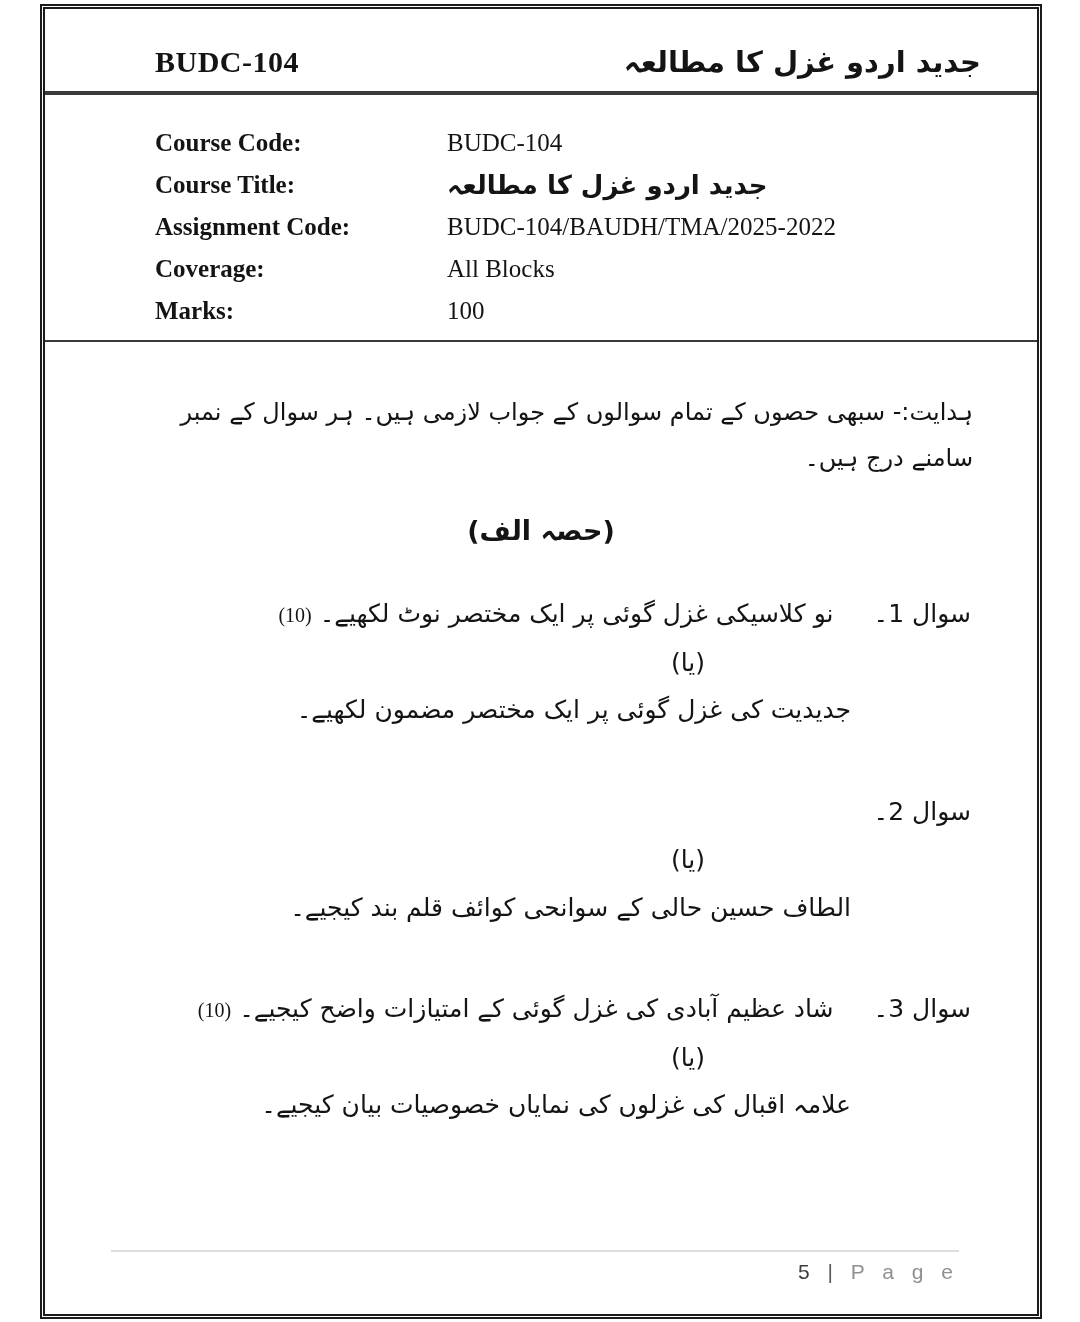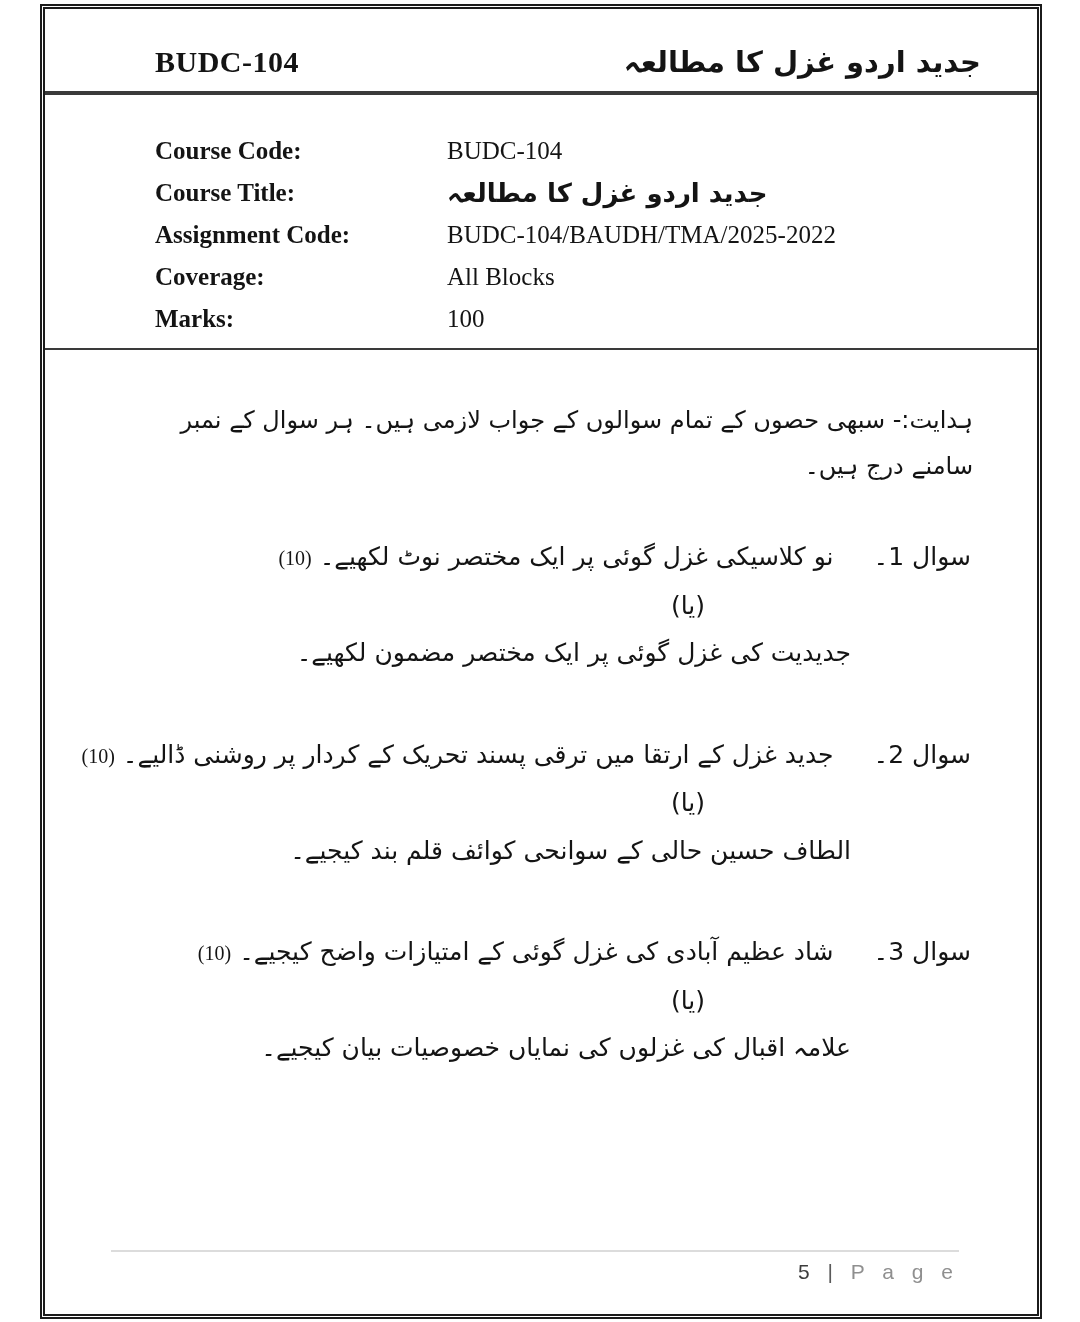--- a/index.html
+++ b/index.html
@@ -19,21 +19,21 @@
   .hdr-code { font-size:30px; font-weight:bold; letter-spacing:.5px; }
   .hdr-title-urdu { font-size:29px; font-weight:bold; }
 
   .rule { border-top:2px solid #3a3a3a; height:0; }
 
   
   .assignment-title { text-align:center; font-size:30px; font-weight:bold;
                       padding:12px 0 14px; }
 
   
-  .details { padding:27px 0 8px 110px;margin-top:8px; }
+  .details { padding:27px 0 8px 110px; }
   .detail-row { display:flex; align-items:center; height:42px; }
   .detail-label { width:292px; font-size:25px; font-weight:600; }
   .detail-value { flex:1; font-size:25px; }
   .detail-value.urdu-val { font-family:"DejaVu Sans",sans-serif; direction:rtl;
                            text-align:left; font-size:26px; font-weight:bold; }
 
   
   .instruction { margin:48px 64px 0 70px; direction:rtl; text-align:right;
                  font-family:"DejaVu Sans",sans-serif; font-size:24px;
                  line-height:1.9; font-weight:500; }
@@ -106,42 +106,39 @@
       <div class="detail-row">
         <span class="detail-label">Marks:</span>
         <span class="detail-value">100</span>
       </div>
     </div>
 
     <div class="rule"></div>
 
     <div class="instruction" lang="ur">ہدایت:- سبھی حصوں کے تمام سوالوں کے جواب لازمی ہیں۔ ہر سوال کے نمبر سامنے درج ہیں۔</div>
 
+    <div class="section-heading urdu" lang="ur">(حصہ الف)</div>
 
     <div class="questions">
 
       <div class="q-block">
         <div class="q-row">
           <span class="q-label" lang="ur">سوال 1۔</span>
           <span class="q-main">
             <span lang="ur">نو کلاسیکی غزل گوئی پر ایک مختصر نوٹ لکھیے۔</span>
             <span class="q-marks">(10)</span>
           </span>
         </div>
         <div class="q-or" lang="ur">(یا)</div>
         <div class="q-alt" lang="ur">جدیدیت کی غزل گوئی پر ایک مختصر مضمون لکھیے۔</div>
       </div>
 
       <div class="q-block">
         <div class="q-row">
           <span class="q-label" lang="ur">سوال 2۔</span>
-          <span class="q-main">
-            <span lang="ur">جدید غزل کے ارتقا میں ترقی پسند تحریک کے کردار پر روشنی ڈالیے۔</span>
-            <span class="q-marks">(10)</span>
-          </span>
         </div>
         <div class="q-or" lang="ur">(یا)</div>
         <div class="q-alt" lang="ur">الطاف حسین حالی کے سوانحی کوائف قلم بند کیجیے۔</div>
       </div>
 
       <div class="q-block">
         <div class="q-row">
           <span class="q-label" lang="ur">سوال 3۔</span>
           <span class="q-main">
             <span lang="ur">شاد عظیم آبادی کی غزل گوئی کے امتیازات واضح کیجیے۔</span>

